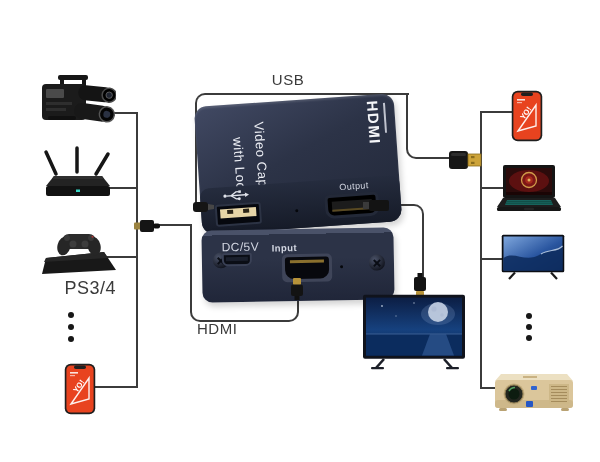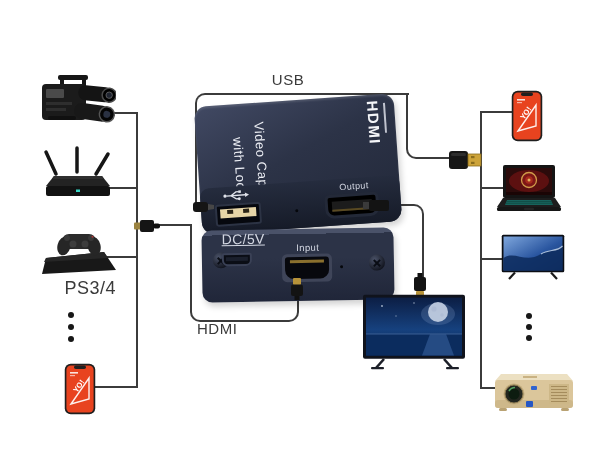--- a/index.html
+++ b/index.html
@@ -119,25 +119,25 @@
       <div class="hdmi-out-port">
         <div class="hdmi-out-inner"></div>
       </div>
       <div class="pinhole" style="left:94px;top:27px;"></div>
     </div>
   </div>
 
   <div class="unit-bottom">
     <div class="screw" style="left:11px;top:22px;"></div>
     <div class="screw" style="right:9px;top:27px;"></div>
-    <div class="port-label" style="left:20px;top:1px;font-size:14px;text-decoration:underline;">DC/5V</div>
+    <div class="port-label" style="left:20px;top:10px;font-size:12px;">DC/5V</div>
     <div class="micro-port">
       <div class="micro-inner"></div>
     </div>
-    <div class="port-label" style="left:84px;top:13px;width:44px;text-align:center;font-size:9.5px;">Input</div>
+    <div class="port-label" style="left:70px;top:13px;width:44px;text-align:left;font-size:9.5px;font-weight:bold;">Input</div>
     <div class="hdmi-in-port">
       <div class="hdmi-in-inner">
         <div class="hdmi-pins"></div>
       </div>
     </div>
     <div class="pinhole" style="left:138px;top:37px;"></div>
   </div>
 
   <svg class="abs" style="left:193px;top:200px;" width="22" height="14" viewBox="0 0 22 14">
     <rect x="0" y="2" width="15" height="10" rx="3" fill="#151515"></rect>

